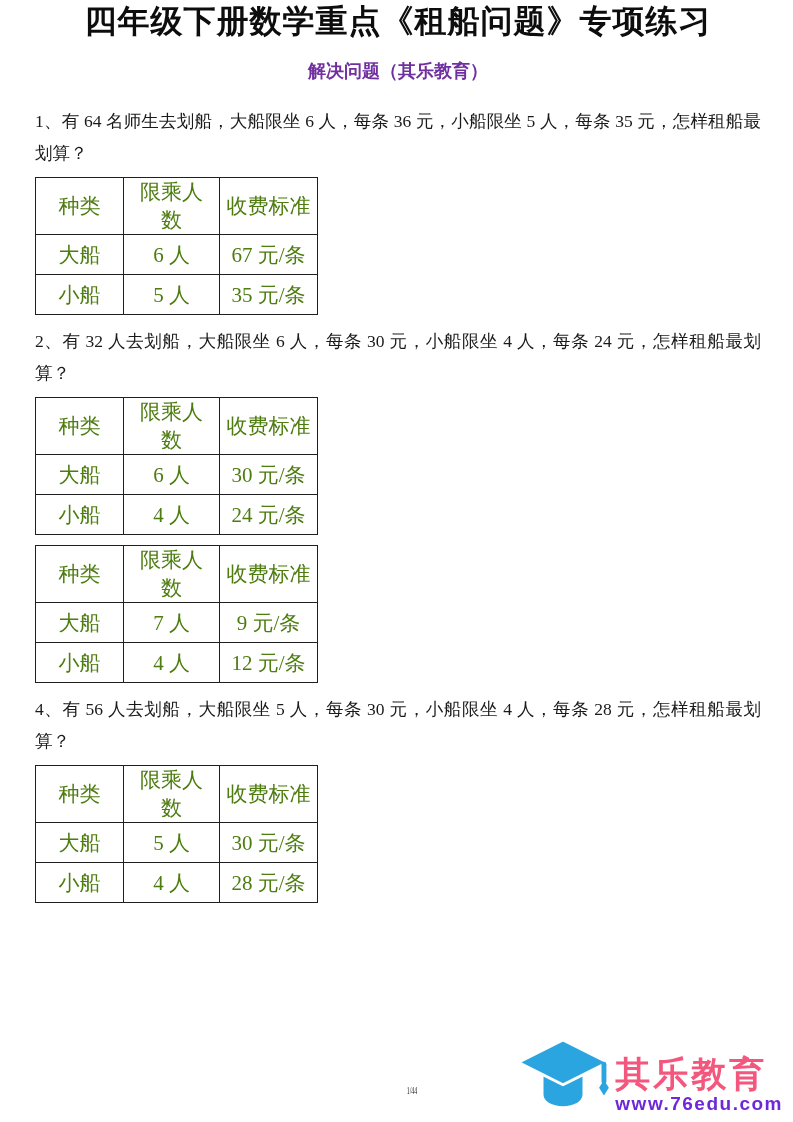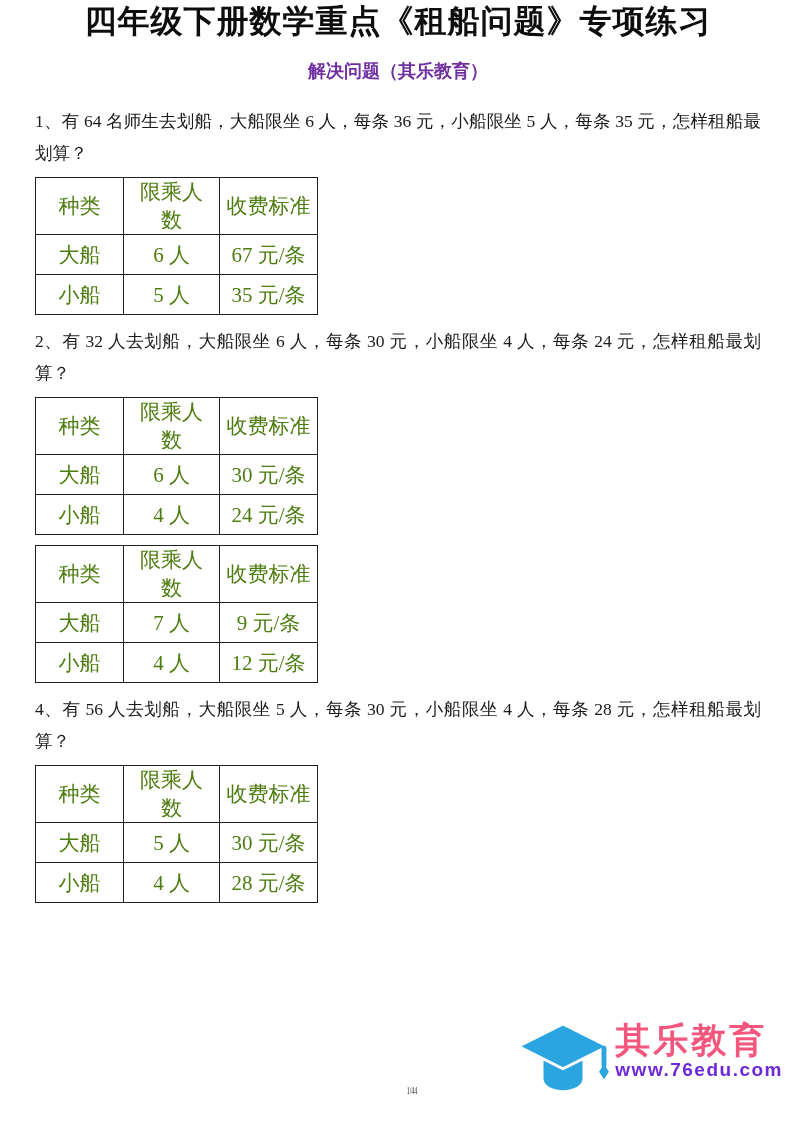--- a/index.html
+++ b/index.html
@@ -65,23 +65,23 @@
   .page-number {
     display: inline-block;
     font-size: 10px;
     color: #222;
     transform: scaleX(0.58);
     letter-spacing: 0;
   }
   .brand-footer {
     position: absolute;
     right: 10px;
-    bottom: 24px;
+    bottom: 8px;
     display: flex;
-    align-items: flex-start;
+    align-items: flex-end;
   }
   .cap-icon-box { width: 100px; height: 78px; flex: 0 0 auto; }
   .brand-text-col { display: flex; flex-direction: column; margin-left: 2px; }
   .brand-name {
     font-family: "Liberation Sans", sans-serif;
     font-weight: 700;
     font-size: 35px;
     line-height: 40px;
     letter-spacing: 3px;
     color: #f4577e;

